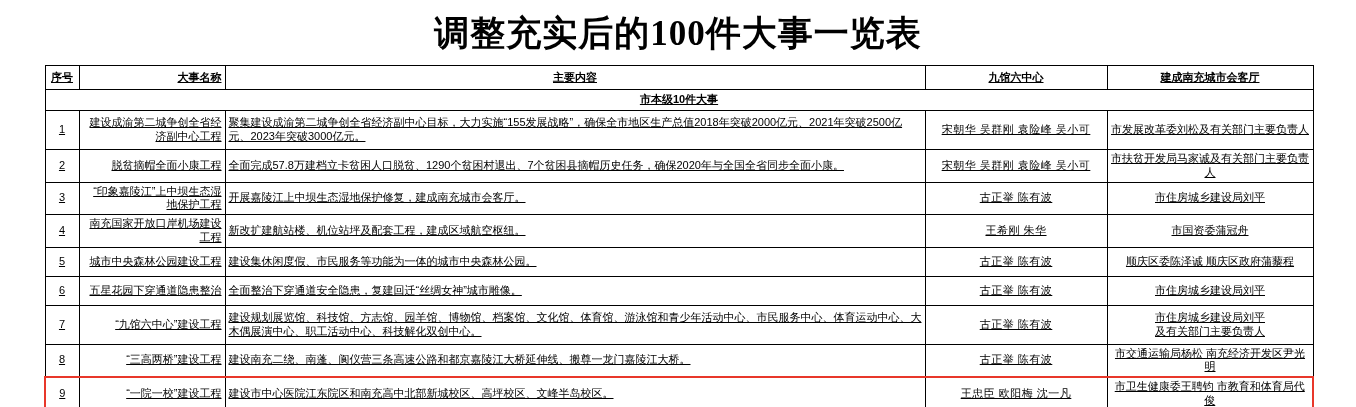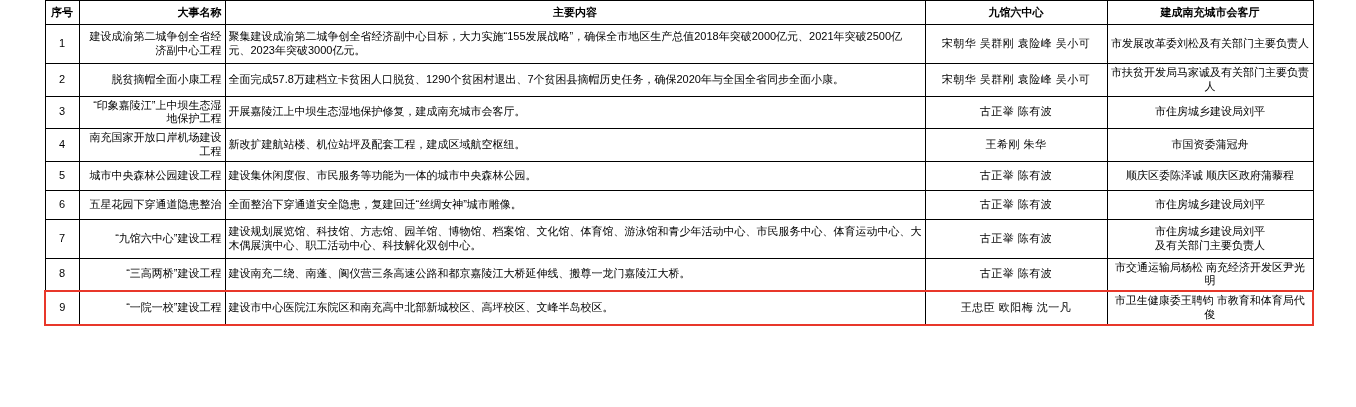--- a/index.html
+++ b/index.html
@@ -40,20 +40,21 @@
     border: 1.5px solid #000;
   }
   table.main td, table.main th {
     border: 1px solid #000000;
     padding: 2px 3px;
     font-size: 11px;
     line-height: 1.25;
     vertical-align: middle;
     color: #000;
     font-family: "Liberation Sans", sans-serif;
+    text-decoration: underline;
   }
   th {
     text-align: center;
     font-weight: bold;
     font-size: 11.5px;
     height: 19px;
   }
   .col-no    { width: 34px;  text-align: center; }
   .col-name  { width: 146px; text-align: right; }
   .col-content { width: 700px; text-align: center; }
@@ -80,40 +81,44 @@
   }
   tr.highlight td:first-child { border-left: 2px solid #e8372a; }
   tr.highlight td:last-child  { border-right: 2px solid #e8372a; }
   .leader-cell { letter-spacing: 0.5px; margin-top: 16px; }
 </style>
 </head>
 <body>
 
 <div class="page">
 
+  <div class="doc-title">调整充实后的100件大事一览表</div>
 
   <div class="table-wrap">
     <table class="main">
       <colgroup>
         <col class="col-no">
         <col class="col-name">
         <col class="col-content">
         <col class="col-leader">
         <col class="col-resp">
       </colgroup>
       <thead>
         <tr>
           <th class="col-no">序号</th>
           <th class="col-name">大事名称</th>
           <th class="col-content">主要内容</th>
           <th class="col-leader">九馆六中心</th>
           <th class="col-resp">建成南充城市会客厅</th>
         </tr>
       </thead>
       <tbody>
+        <tr class="section-row">
+          <td colspan="5">市本级10件大事</td>
+        </tr>
 
         <tr class="row-tall">
           <td class="col-no">1</td>
           <td class="col-name">建设成渝第二城争创全省经济副中心工程</td>
           <td class="content-left">聚集建设成渝第二城争创全省经济副中心目标，大力实施“155发展战略”，确保全市地区生产总值2018年突破2000亿元、2021年突破2500亿元、2023年突破3000亿元。</td>
           <td class="col-leader leader-cell">宋朝华  吴群刚  袁险峰  吴小可</td>
           <td class="col-resp">市发展改革委刘松及有关部门主要负责人</td>
         </tr>
 
         <tr class="row-med">

